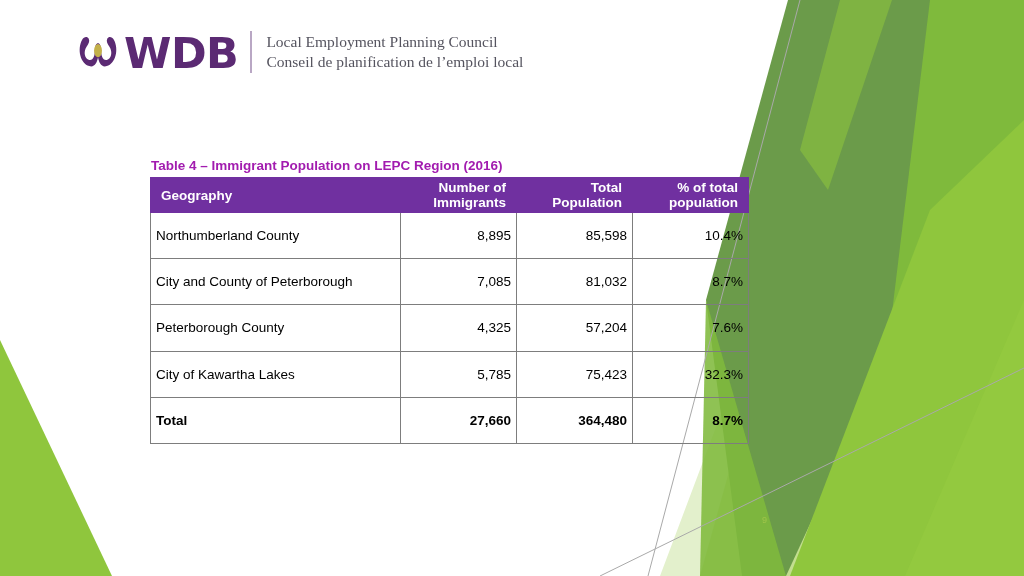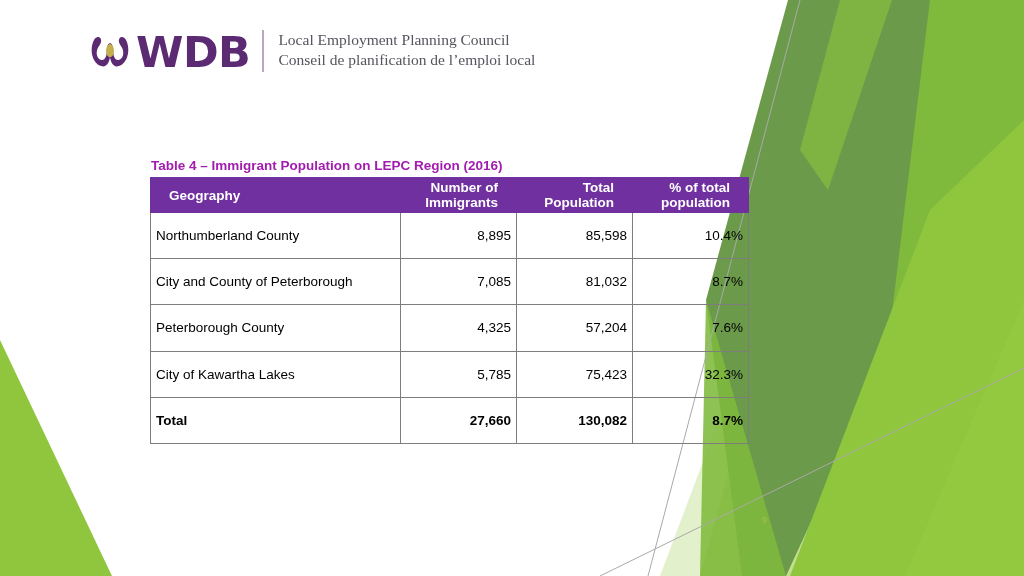--- a/index.html
+++ b/index.html
@@ -21,25 +21,25 @@
     inset: 0;
     width: 1024px;
     height: 576px;
     z-index: 0;
     pointer-events: none;
   }
 
   
   #logo-block {
     position: absolute;
-    left: 88px;
+    left: 76px;
     top: 30px;
     z-index: 3;
     display: flex;
-    align-items: flex-start;
+    align-items: center;
   }
   #logo-mark {
     width: 44px;
     height: 44px;
     flex: 0 0 auto;
     margin-right: 4px;
   }
   #logo-wordmark {
     font-family: "DejaVu Sans", sans-serif;
     font-weight: bold;
@@ -93,21 +93,21 @@
     box-sizing: border-box;
     vertical-align: middle;
     line-height: 1.12;
   }
   thead#table-head th {
     background: #7030a0;
     color: #ffffff;
     font-weight: bold;
     border-color: #7030a0;
     height: 24px;
-    padding: 2px 18px;
+    padding: 2px 10px;
   }
   th.col-geography {
     width: 250px;
     text-align: left;
     vertical-align: bottom;
     padding-bottom: 2px;
   }
   th.col-num {
     width: 116px;
     text-align: right;
@@ -239,21 +239,21 @@
         </tr>
         <tr>
           <td class="cell-geography">City of Kawartha Lakes</td>
           <td class="cell-num">5,785</td>
           <td class="cell-num">75,423</td>
           <td class="cell-num">32.3%</td>
         </tr>
         <tr class="total-row">
           <td class="cell-geography">Total</td>
           <td class="cell-num">27,660</td>
-          <td class="cell-num">130,082</td>
+          <td class="cell-num">364,480</td>
           <td class="cell-num">8.7%</td>
         </tr>
       </tbody>
   </table>
 
 </div>
 
 <div id="slide-number">9</div>
 
 </body></html>

